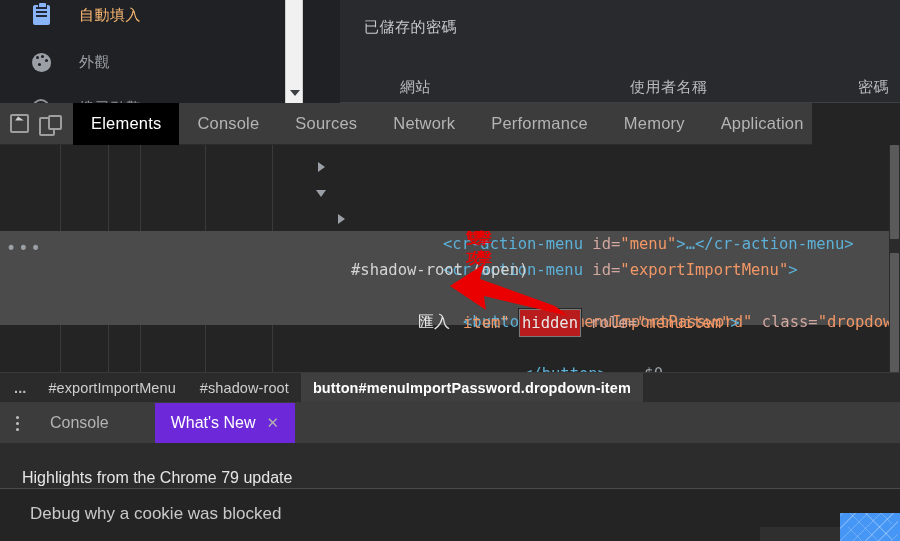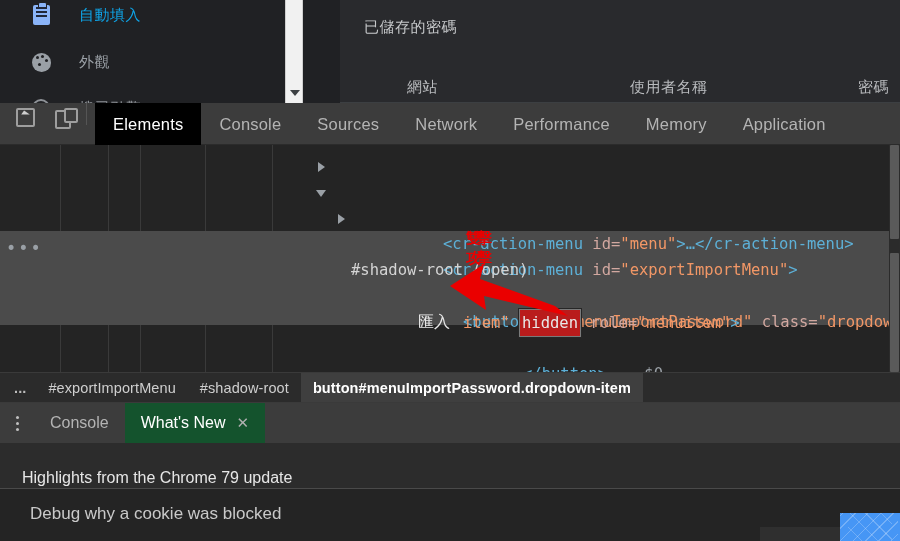--- a/index.html
+++ b/index.html
@@ -11,21 +11,21 @@
 
   
   .settings-strip{ position:absolute; left:0; top:0; width:900px; height:103px;
                    background:#202124; overflow:hidden; }
   .settings-sidebar{ position:absolute; left:0; top:0; width:285px; height:103px;
                      background:#202124; }
   .side-row{ position:absolute; left:0; display:flex; align-items:center; height:30px; }
   .side-row .ico{ width:22px; height:22px; margin-left:30px; display:flex;
                   align-items:center; justify-content:center; }
   .side-row .lbl{ margin-left:27px; font-size:15px; color:#9aa0a6; letter-spacing:.5px; }
-  .side-row.active .lbl{ color:#0ea5e9; }
+  .side-row.active .lbl{ color:#fdba74; }
   .side-row.r1{ top:0px; }
   .side-row.r2{ top:47px; }
   .side-row.r3{ top:93px; }
   .side-row.r3 .lbl{ color:#8e9297; }
 
   .clip-ico{ width:17px; height:20px; background:#8ab4f8; border-radius:2px; position:relative; }
   .clip-ico:before{ content:""; position:absolute; left:5px; top:-3px; width:7px; height:5px;
                     background:#8ab4f8; border-radius:2px; border:1px solid #202124; }
   .clip-ico:after{ content:""; position:absolute; left:3px; top:6px; width:11px; height:2px;
                    background:#20283a; box-shadow:0 4px 0 #20283a, 0 -4px 0 #20283a; }
@@ -43,27 +43,27 @@
                       border-left:5px solid transparent; border-right:5px solid transparent;
                       border-top:6px solid #3c4043; }
   .set-gap{ position:absolute; left:304px; top:0; width:36px; height:103px; background:#202124; }
 
   
   .pw-pane{ position:absolute; left:340px; top:0; width:560px; height:103px; background:#292a2d; }
   .pw-title{ position:absolute; left:24px; top:18px; font-size:15px; color:#c6c8ca; letter-spacing:.5px; }
   .pw-head{ position:absolute; left:0; top:72px; width:560px; height:31px;
             border-bottom:1px solid #3c3f42; }
   .pw-head span{ position:absolute; top:6px; font-size:15px; color:#b9bbbe; letter-spacing:.5px; }
-  .pw-col0{ left:67px;font-family:Liberation Mono, monospace; } .pw-col1{ left:290px; } .pw-col2{ left:518px; }
+  .pw-col0{ left:60px;font-family:Liberation Mono, monospace; } .pw-col1{ left:290px; } .pw-col2{ left:518px; }
 
   
   .devtools{ position:absolute; left:0; top:103px; width:900px; height:438px; background:#242424; }
 
-  .dt-toolbar{ position:absolute; left:0; top:0; width:900px; height:42px;
-               background:#3c3c3c; border-bottom:1px solid #2b2b2b; display:flex; }
+  .dt-toolbar{ position:absolute; left:0; top:0; width:812px; height:42px;
+               background:#3c3c3c; border-bottom:1px solid #2b2b2b; display:flex; align-items:center; }
   .tb-icon{ width:30px; height:28px; margin-left:10px; display:flex; align-items:center;
             justify-content:center; }
   .cursor-ico{ width:19px; height:19px; border:2px solid #9e9e9e; border-radius:2px; position:relative; }
   .cursor-ico:after{ content:""; position:absolute; left:4px; top:2px; width:0; height:0;
                      border-left:7px solid #cfcfcf; border-bottom:5px solid transparent;
                      transform:rotate(35deg); }
   .device-ico{ width:20px; height:18px; position:relative; }
   .device-ico:before{ content:""; position:absolute; left:0; top:2px; width:12px; height:15px;
                       border:2px solid #9e9e9e; border-radius:2px; }
   .device-ico:after{ content:""; position:absolute; left:9px; top:0px; width:10px; height:11px;
@@ -121,21 +121,21 @@
 
   
   .drawer{ position:absolute; left:0; top:299px; width:900px; height:139px; background:#242424;
            border-top:1px solid #3a3a3a; }
   .drawer-tabs{ position:absolute; left:0; top:0; width:900px; height:40px; background:#3c3c3c;
                 display:flex; align-items:stretch; }
   .kebab{ width:34px; display:flex; align-items:center; justify-content:center; }
   .kebab i{ display:block; width:3px; height:3px; border-radius:50%; background:#c0c0c0;
             box-shadow:0 -6px 0 #c0c0c0, 0 6px 0 #c0c0c0; }
   .dtab{ display:flex; align-items:center; padding:0 16px; font-size:16px; color:#b4b4b4; }
-  .dtab.sel{ background:#14532d; color:#fff; }
+  .dtab.sel{ background:#6d28d9; color:#fff;margin-left:30px; }
   .dtab .x{ margin-left:11px; font-size:15px; color:#b0b0b0; }
 
   .wn-head{ position:absolute; left:0; top:40px; width:900px; height:46px; background:#2c2c2c;
             border-bottom:1px solid #4a4a4a; }
   .wn-head span{ position:absolute; left:22px; top:13px; font-size:16px; color:#e6e6e6;margin-top:13px; }
   .wn-body{ position:absolute; left:0; top:87px; width:900px; height:52px; background:#242424; }
   .wn-item{ position:absolute; left:30px; top:14px; font-size:17px; color:#c9c9c9; }
   .wn-thumb{ position:absolute; left:840px; top:513px; width:60px; height:28px; background:#4696f5;
              overflow:hidden; }
   .wn-thumb:before{ content:""; position:absolute; left:-12px; top:-10px; width:70px; height:70px;

